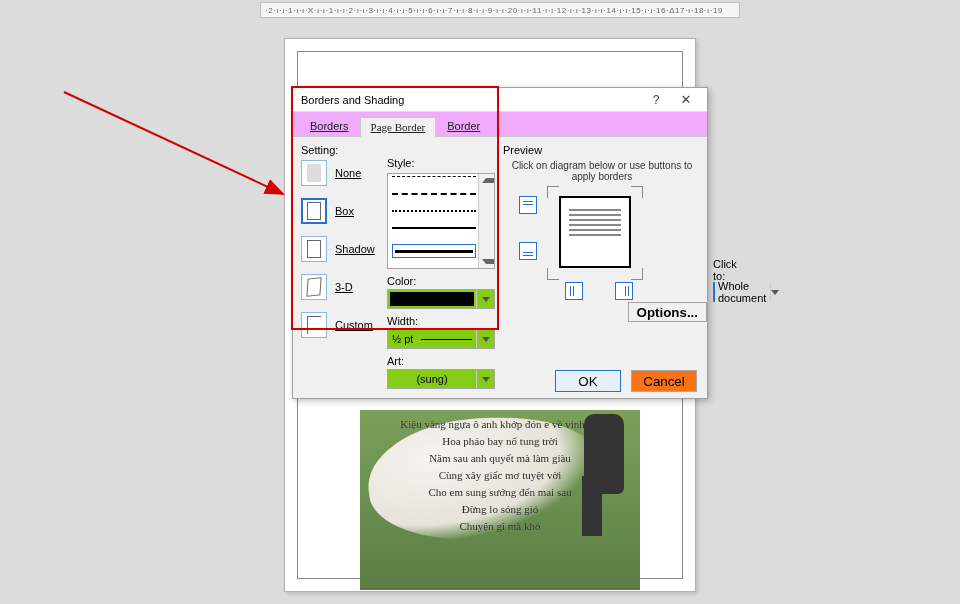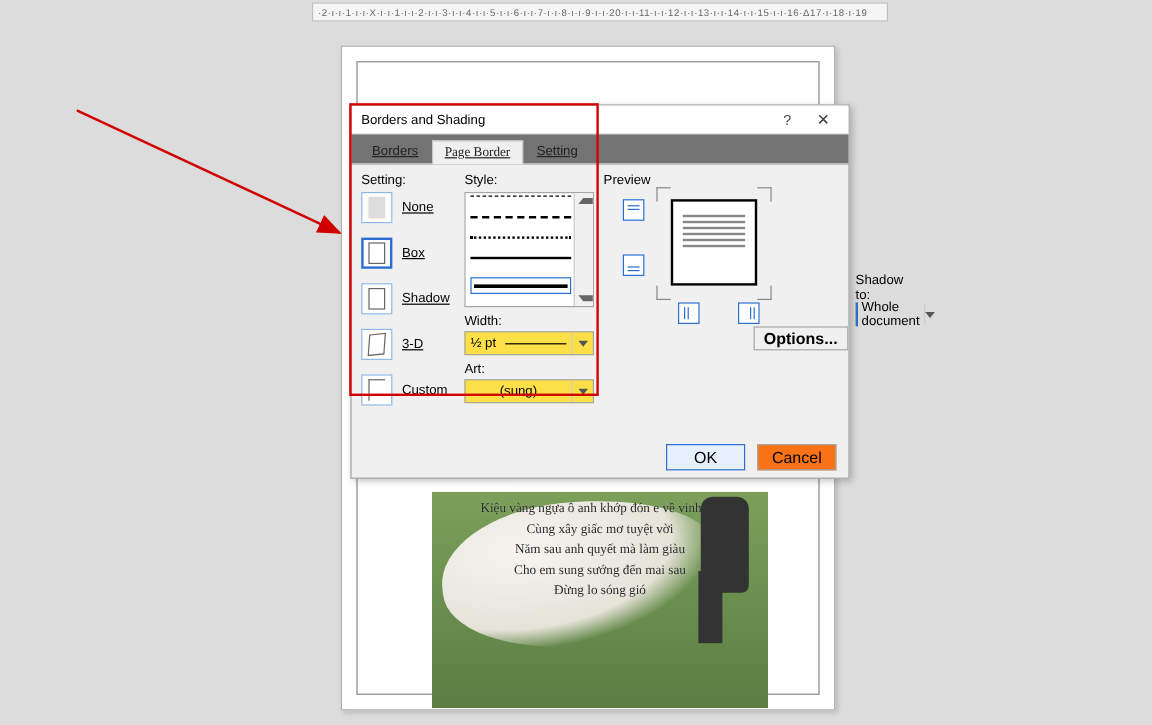--- a/index.html
+++ b/index.html
@@ -92,21 +92,21 @@
     border-bottom:1px solid #e0e0e0;
   }
   .titlebar .title { flex:1; }
   .titlebar .icn {
     width:30px; text-align:center; font-size:12px; color:#444;
     cursor: default;
   }
   .titlebar .icn.close { font-size:13px; }
 
   .tabs {
-    display:flex; gap:0; background:#737373;
+    display:flex; gap:0; background:#f0abfc;
     padding: 4px 6px 0 6px;
     border-bottom: 1px solid #c9c9c9;
   }
   .tab {
     padding: 3px 10px 4px 10px;
     border:1px solid transparent;
     border-bottom:none;
     color:#222;
     text-decoration: underline;
   }
@@ -141,21 +141,21 @@
   .glyph-shadow::after {
     content:""; position:absolute; right:-3px; bottom:-3px; width:14px; height:18px;
     background:#888;
     z-index:-1;
   }
   .glyph-3d { transform: skewY(-6deg) skewX(-4deg); }
   .glyph-custom-top { width:14px; height:18px; border:1px solid #666; border-right:none; border-bottom:none; }
   .glyph-none { width:14px; height:18px; border:none; background:#ddd; }
   .setting-text { text-decoration: underline; }
 
-  .style-col { position:absolute; left:94px; top:0; width:108px; }
+  .style-col { position:absolute; left:94px; top:13px; width:108px; }
   .style-list {
     background:#fff; border:1px solid #a7a7a7;
     height:96px; overflow:hidden;
     position:relative;
   }
   .style-scroll {
     position:absolute; right:0; top:0; bottom:0; width:16px;
     background:#f0f0f0; border-left:1px solid #ccc;
   }
   .style-scroll::before, .style-scroll::after {
@@ -169,21 +169,21 @@
   .style-row.dashed   { border-top:2px dashed #000; }
   .style-row.dotted   { border-top:2px dotted #000; }
   .style-row.double   { position:relative; border-top:2px double #000; }
   .style-row.thick-sel{ border:1px solid #2a6ed1; height:14px; position:relative; }
   .style-row.thick-sel::before{ content:""; position:absolute; left:2px; right:2px; top:5px; height:3px; background:#000;}
   .fld { margin-top:6px; }
   .fld label { display:block; margin-bottom:2px; }
   .combo {
     display:flex; align-items:center;
     height:20px;
-    background:#fde047; border:1px solid #a7a7a7;
+    background:#84cc16; border:1px solid #a7a7a7;
   }
   .combo .val { flex:1; padding:0 4px; display:flex; align-items:center; gap:4px; }
   .combo .arrow {
     width:18px; height:100%; border-left:1px solid #ccc;
     display:flex; align-items:center; justify-content:center;
   }
   .combo .arrow::after {
     content:""; width:0; height:0;
     border-left:4px solid transparent; border-right:4px solid transparent;
     border-top:5px solid #555;
@@ -264,40 +264,42 @@
 </head>
 <body>
 
 <div class="ruler">·2·ı·ı·1·ı·ı·X·ı·ı·1·ı·ı·2·ı·ı·3·ı·ı·4·ı·ı·5·ı·ı·6·ı·ı·7·ı·ı·8·ı·ı·9·ı·ı·20·ı·ı·11·ı·ı·12·ı·ı·13·ı·ı·14·ı·ı·15·ı·ı·16·Δ17·ı·18·ı·19</div>
 
 <div class="page">
   <div class="page-inner">
     <div class="doc-photo">
       <div class="poem">
         <div>Kiệu vàng ngựa ô anh khớp đón e về vinh rồi</div>
+        <div>Hoa pháo bay nổ tung trời</div>
+        <div>Năm sau anh quyết mà làm giàu</div>
         <div>Cùng xây giấc mơ tuyệt vời</div>
-        <div>Năm sau anh quyết mà làm giàu</div>
         <div>Cho em sung sướng đến mai sau</div>
         <div>Đừng lo sóng gió</div>
+        <div>Chuyện gì mà khó</div>
       </div>
     </div>
   </div>
 </div>
 
 <div class="dialog">
   <div class="titlebar">
     <span class="title">Borders and Shading</span>
     <span class="icn">?</span>
     <span class="icn close">✕</span>
   </div>
 
   <div class="tabs">
     <div class="tab">Borders</div>
     <div class="tab active">Page Border</div>
-    <div class="tab">Setting</div>
+    <div class="tab">Border</div>
   </div>
 
   <div class="dlg-body">
     <div class="setting-col">
       <div class="section-label">Setting:</div>
 
       <div class="setting-item">
         <div class="setting-icon">
             <div class="glyph-none"></div>
           </div>
@@ -333,20 +335,29 @@
       <div class="section-label">Style:</div>
       <div class="style-list">
         <div class="style-row dashedm"></div>
         <div class="style-row dashed"></div>
         <div class="style-row dotted"></div>
         <div class="style-row double"></div>
         <div class="style-row thick-sel"></div>
         <div class="style-scroll"></div>
       </div>
 
+      <div class="fld">
+        <label>Color:</label>
+        <div class="combo color">
+          <div class="val">
+              <div class="swatch"></div>
+            </div>
+          <div class="arrow"></div>
+        </div>
+      </div>
 
       <div class="fld">
         <label>Width:</label>
         <div class="combo width">
           <div class="val">
               <span>½ pt</span>
               <span class="bar"></span>
             </div>
           <div class="arrow"></div>
         </div>
@@ -358,41 +369,42 @@
           <div class="val" style="justify-content:center;">
               <span>(sung)</span>
             </div>
           <div class="arrow"></div>
         </div>
       </div>
     </div>
 
     <div class="preview-col">
       <div class="section-label">Preview</div>
+      <div class="preview-text">Click on diagram below or use buttons to apply borders</div>
       <div class="preview-area">
         <div class="edge-btn top"></div>
         <div class="edge-btn bottom"></div>
         <div class="edge-btn left"></div>
         <div class="edge-btn right"></div>
         <span class="corner tl"></span>
         <span class="corner tr"></span>
         <span class="corner bl"></span>
         <span class="corner br"></span>
         <div class="preview-page">
           <div class="ln"></div>
             <div class="ln"></div>
             <div class="ln"></div>
           <div class="ln"></div>
             <div class="ln"></div>
             <div class="ln"></div>
         </div>
       </div>
 
       <div class="applyto">
-        <label>Shadow to:</label>
+        <label>Click to:</label>
         <div class="combo">
           <div class="val">
               <span>Whole document</span>
             </div>
           <div class="arrow"></div>
         </div>
         <button class="options-btn">Options...</button>
       </div>
     </div>
   </div>

